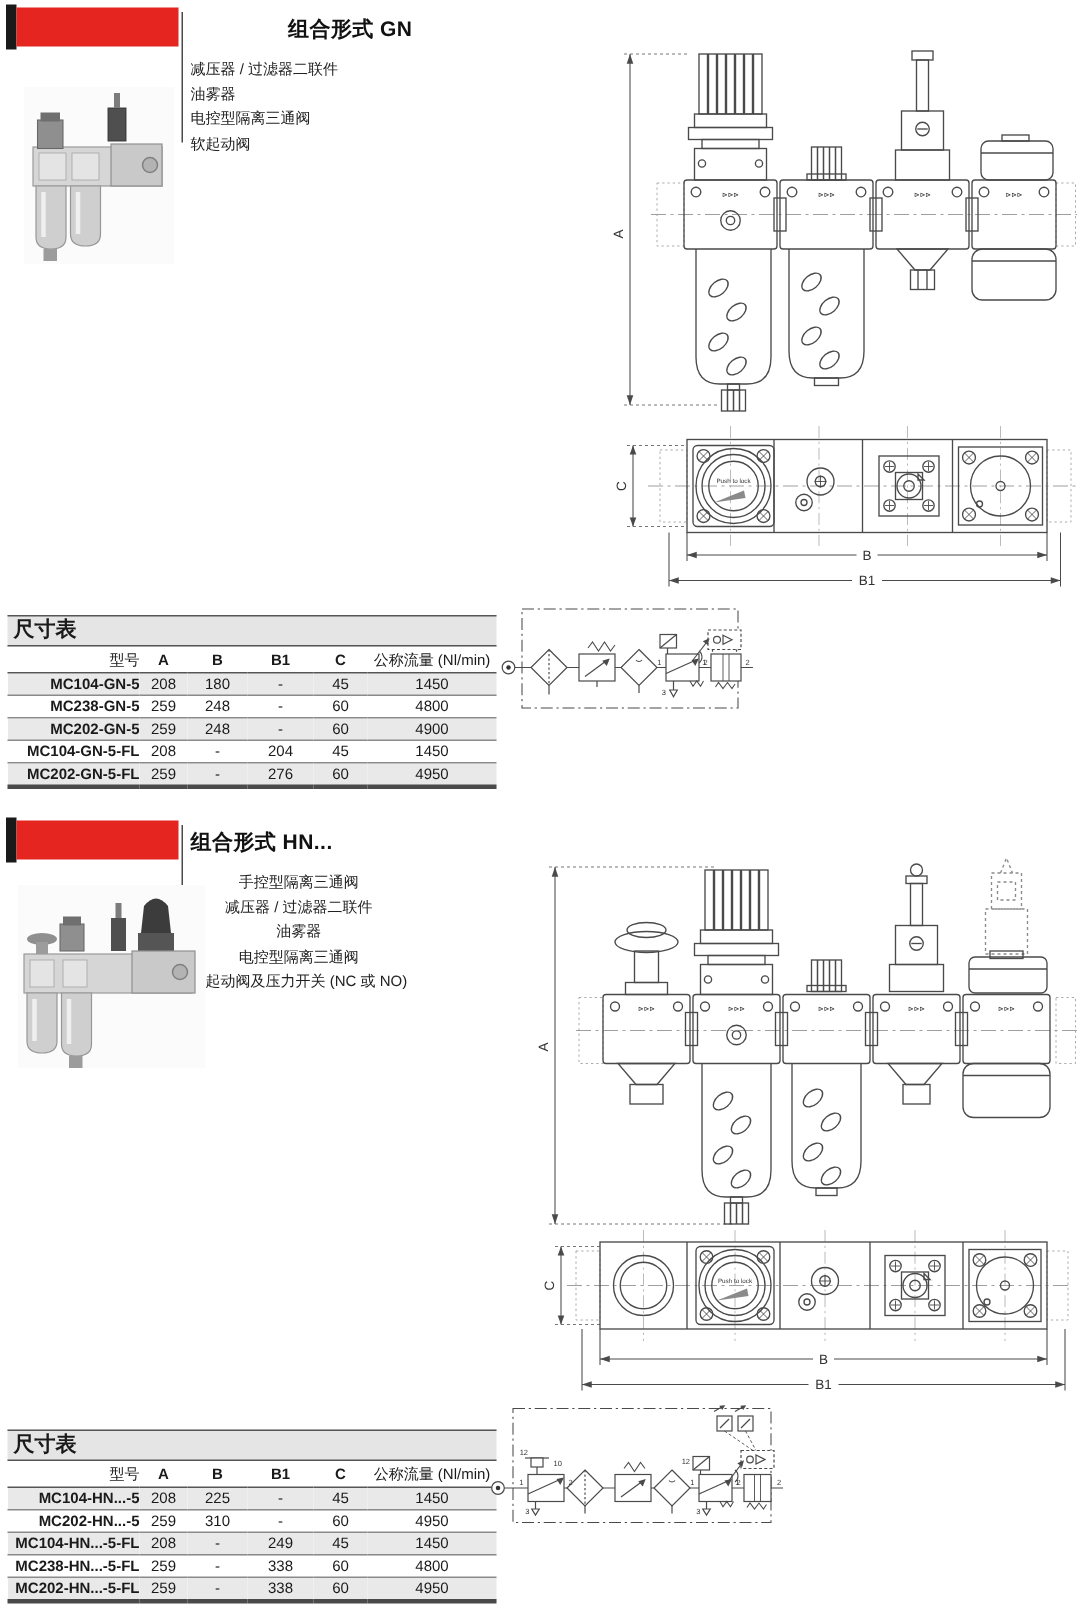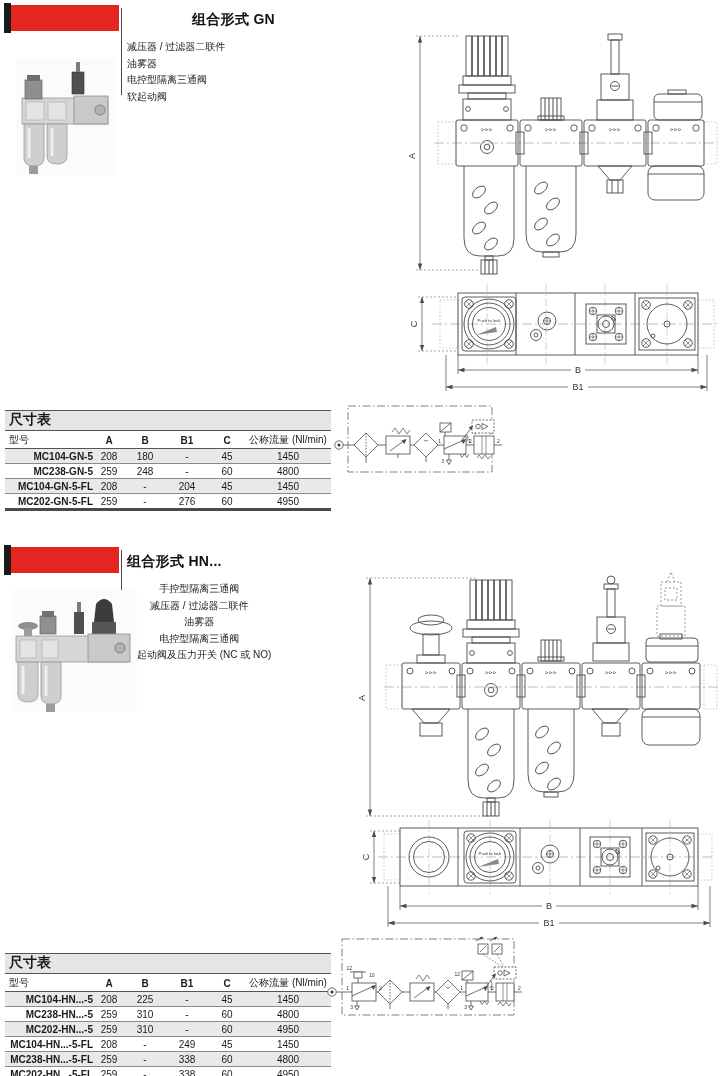--- a/index.html
+++ b/index.html
@@ -10,21 +10,21 @@
   .redbar{background:#e42520;}
   .vrule{width:1px;background:#4a4a4a;}
   .sec-title{font-size:14px;font-weight:bold;color:#111;letter-spacing:.3px;}
   .desc-line{font-size:10px;line-height:16.5px;color:#222;}
   .tbl-wrap{width:326px;}
   .tbl-caption{background:#e5e5e5;font-size:14px;font-weight:bold;padding:0 4px 1px 4px;
                border-top:1px solid #555;border-bottom:1px solid #555;}
   table.sizetable{border-collapse:collapse;width:100%;font-size:10px;table-layout:fixed;}
   .sizetable th{font-weight:normal;text-align:center;padding:2px 0 1px 0;border-bottom:1px solid #555;}
   .sizetable th:nth-child(n+2):nth-child(-n+5){font-weight:bold;}
-  .sizetable th:first-child{text-align:left;padding-left:4px;font-family:Liberation Mono, monospace;}
+  .sizetable th:first-child{text-align:right;padding-left:4px;font-family:Liberation Mono, monospace;}
   .sizetable td{text-align:center;padding:2px 0 1px 0;border-bottom:1px solid #8a8a8a;}
   .sizetable td:first-child{text-align:right;font-weight:bold;padding-left:4px;overflow:hidden;white-space:nowrap;}
   .sizetable tbody tr:nth-child(odd){background:#e9e9e9;}
   .sizetable tbody tr:last-child td{border-bottom:3px solid #4a4a4a;}
   svg{display:block;}
   svg text{font-family:"Liberation Sans", sans-serif;fill:#333;}
 </style>
 </head>
 <body>
 
@@ -281,20 +281,28 @@
             <td>45</td>
             <td>1450</td>
           </tr>
           <tr>
             <td>MC238-GN-5</td>
             <td>259</td>
             <td>248</td>
             <td>-</td>
             <td>60</td>
             <td>4800</td>
+          </tr>
+          <tr>
+            <td>MC202-GN-5</td>
+            <td>259</td>
+            <td>248</td>
+            <td>-</td>
+            <td>60</td>
+            <td>4900</td>
           </tr>
           <tr>
             <td>MC104-GN-5-FL</td>
             <td>208</td>
             <td>-</td>
             <td>204</td>
             <td>45</td>
             <td>1450</td>
           </tr>
           <tr>
@@ -628,28 +636,20 @@
       <tbody>
           <tr>
             <td>MC104-HN...-5</td>
             <td>208</td>
             <td>225</td>
             <td>-</td>
             <td>45</td>
             <td>1450</td>
           </tr>
           <tr>
-            <td>MC238-HN...-5</td>
-            <td>259</td>
-            <td>310</td>
-            <td>-</td>
-            <td>60</td>
-            <td>4800</td>
-          </tr>
-          <tr>
             <td>MC202-HN...-5</td>
             <td>259</td>
             <td>310</td>
             <td>-</td>
             <td>60</td>
             <td>4950</td>
           </tr>
           <tr>
             <td>MC104-HN...-5-FL</td>
             <td>208</td>

